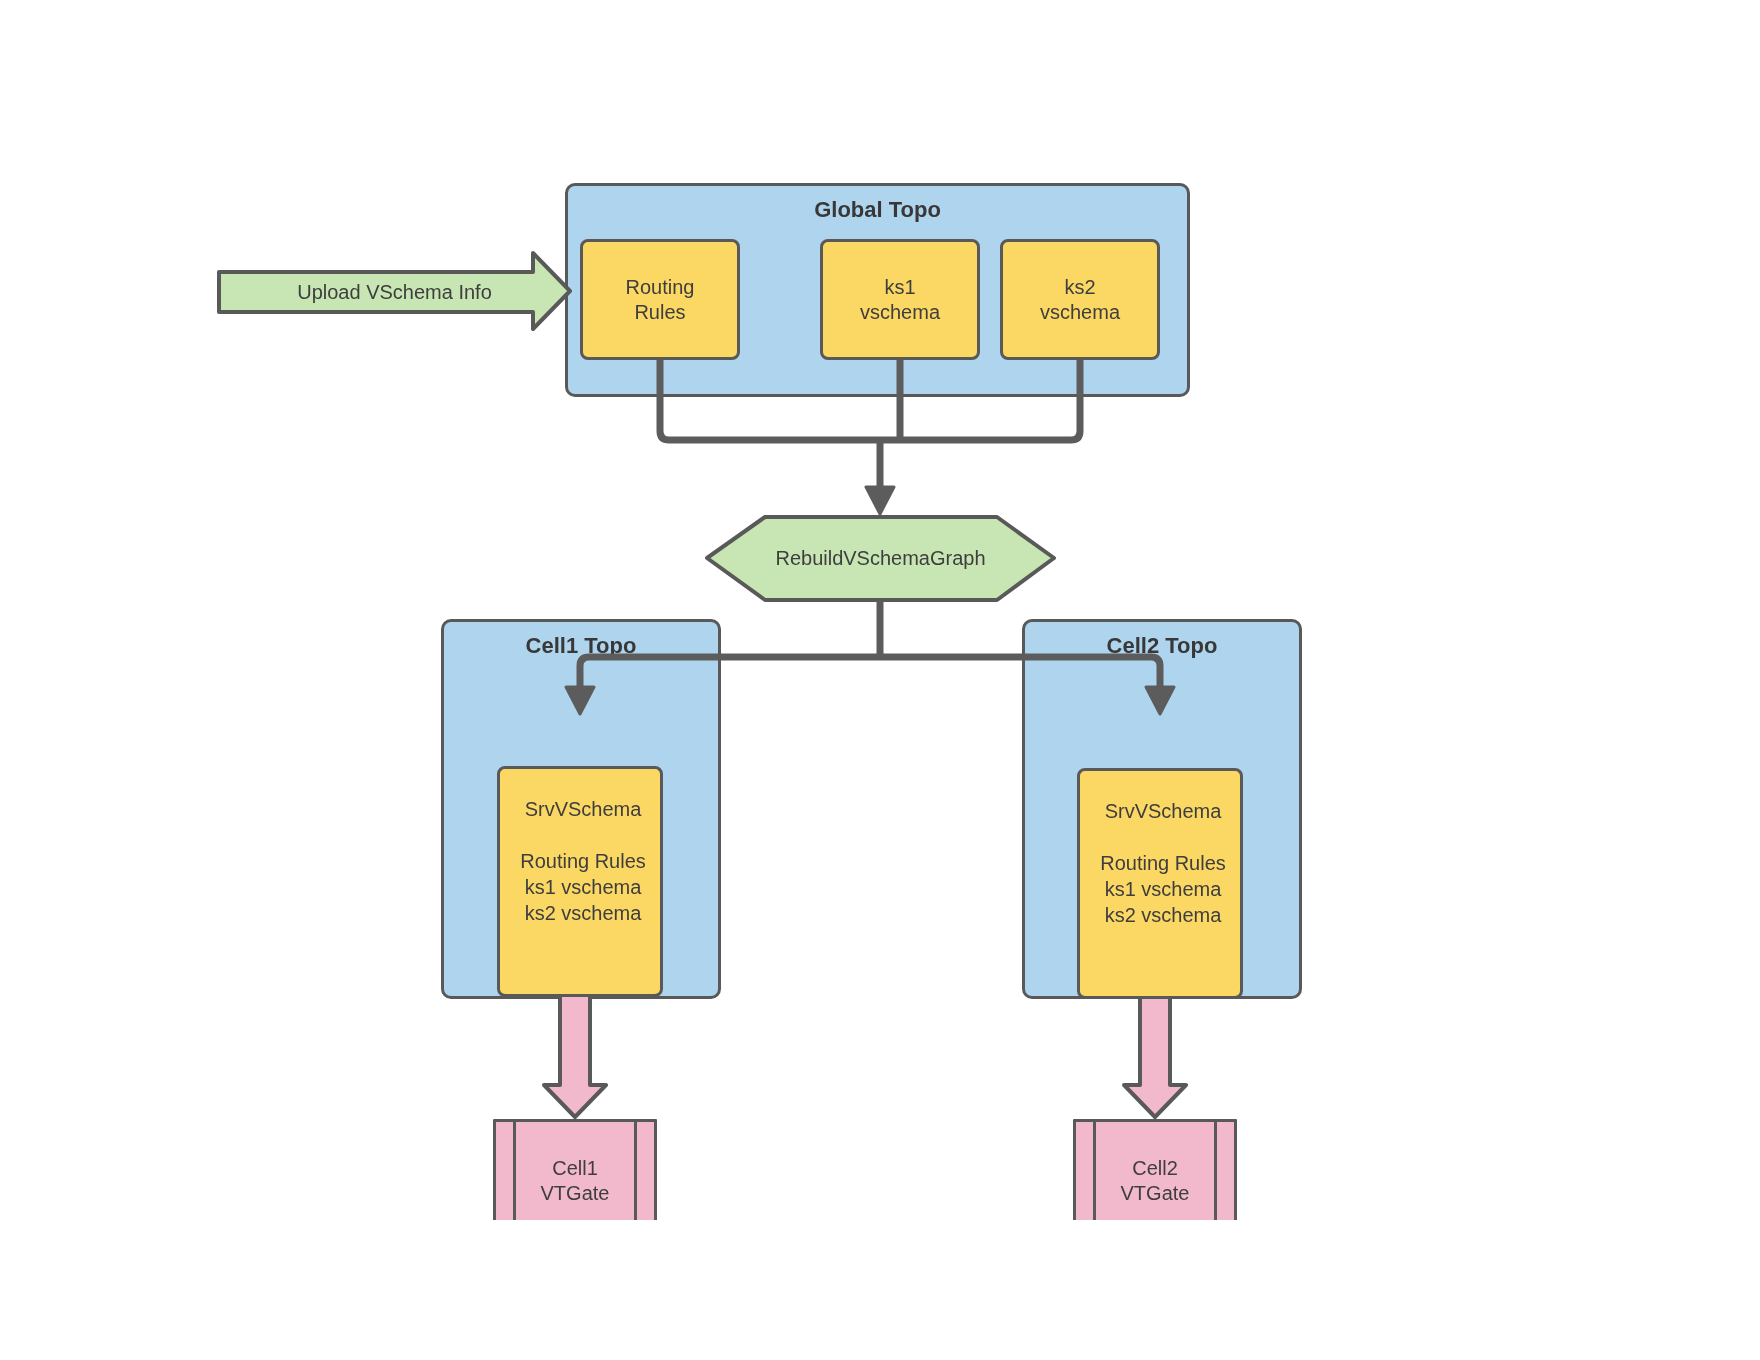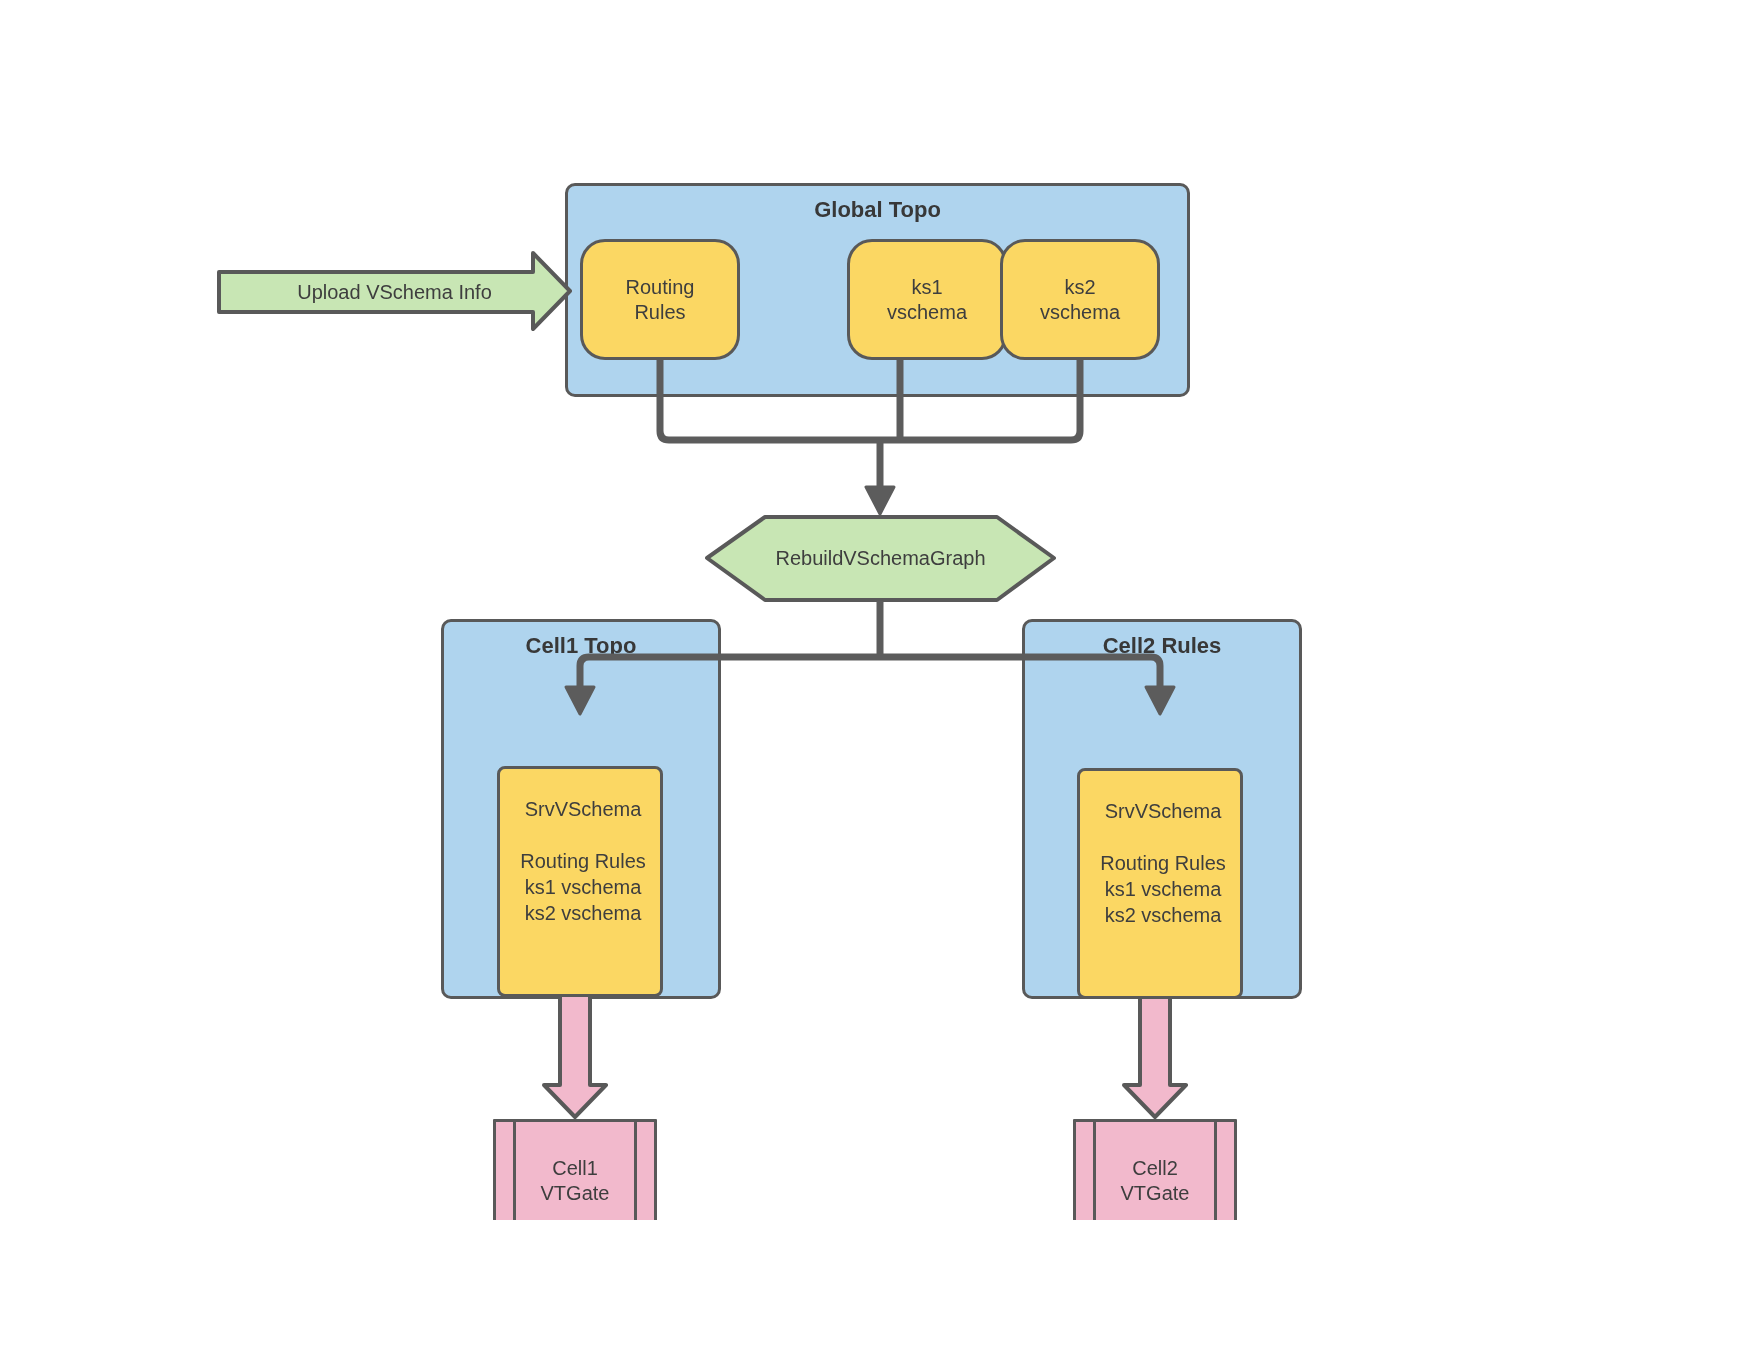--- a/index.html
+++ b/index.html
@@ -26,21 +26,21 @@
     position:absolute;left:0;right:0;top:11px;text-align:center;
     font-weight:bold;font-size:22px;color:var(--title-text);
   }
   .svg-layer{position:absolute;left:0;top:0;z-index:2;pointer-events:none;}
   .node{
     background:var(--yellow-fill);border:3px solid var(--stroke);
     border-radius:8px;z-index:3;font-size:20px;color:var(--text);
   }
   .center-text{
     display:flex;align-items:center;justify-content:center;
-    text-align:center;white-space:pre-line;line-height:25px;border-radius:25px;
+    text-align:center;white-space:pre-line;line-height:25px;
   }
   .srv{
     padding:27px 8px 0 14px;text-align:center;line-height:26px;margin-top:48px;
   }
   .srv-lines{margin-top:26px;white-space:pre-line;}
   .vtgate{
     background:var(--pink-fill);border:3px solid var(--stroke);
     border-radius:1px;z-index:3;font-size:20px;
   }
   .vtgate::before,.vtgate::after{
@@ -64,21 +64,21 @@
 
   <div class="abs topo" style="left:565px;top:183px;width:625px;height:214px;">
     <div class="topo-title">Global Topo</div>
   </div>
 
   <div class="abs topo" style="left:441px;top:619px;width:280px;height:380px;">
     <div class="topo-title">Cell1 Topo</div>
   </div>
 
   <div class="abs topo" style="left:1022px;top:619px;width:280px;height:380px;">
-    <div class="topo-title">Cell2 Rules</div>
+    <div class="topo-title">Cell2 Topo</div>
   </div>
 
   <svg class="svg-layer" width="1760" height="1360" viewBox="0 0 1760 1360">
 
     <polygon class="shape-green" points="219,312 219,272 533,272 533,253 570,291 533,329 533,312"></polygon>
 
     <path class="connector" d="M660,357 L660,431 Q660,440 669,440 L1071,440 Q1080,440 1080,431 L1080,357"></path>
     <path class="connector" d="M900,357 L900,440"></path>
     <path class="connector" d="M880,440 L880,490"></path>
     <polygon class="arrowhead" points="880,514 866,487 894,487"></polygon>
@@ -90,21 +90,21 @@
     <polygon class="arrowhead" points="580,714 566,687 594,687"></polygon>
     <polygon class="arrowhead" points="1160,714 1146,687 1174,687"></polygon>
 
     <path class="shape-pink" d="M560,944 L560,1085 L544,1085 L575,1117 L606,1085 L590,1085 L590,944"></path>
     <path class="shape-pink" d="M1140,944 L1140,1085 L1124,1085 L1155,1117 L1186,1085 L1170,1085 L1170,944"></path>
   </svg>
 
   <div class="abs node center-text" style="left:580px;top:239px;width:160px;height:121px;">Routing
 Rules</div>
 
-  <div class="abs node center-text" style="left:820px;top:239px;width:160px;height:121px;margin-left:27px;">ks1
+  <div class="abs node center-text" style="left:820px;top:239px;width:160px;height:121px;">ks1
 vschema</div>
 
   <div class="abs node center-text" style="left:1000px;top:239px;width:160px;height:121px;">ks2
 vschema</div>
 
   <div class="abs node srv" style="left:497px;top:718px;width:166px;height:231px;">
     <div>SrvVSchema</div>
     <div class="srv-lines">Routing Rules
 ks1 vschema
 ks2 vschema</div>

